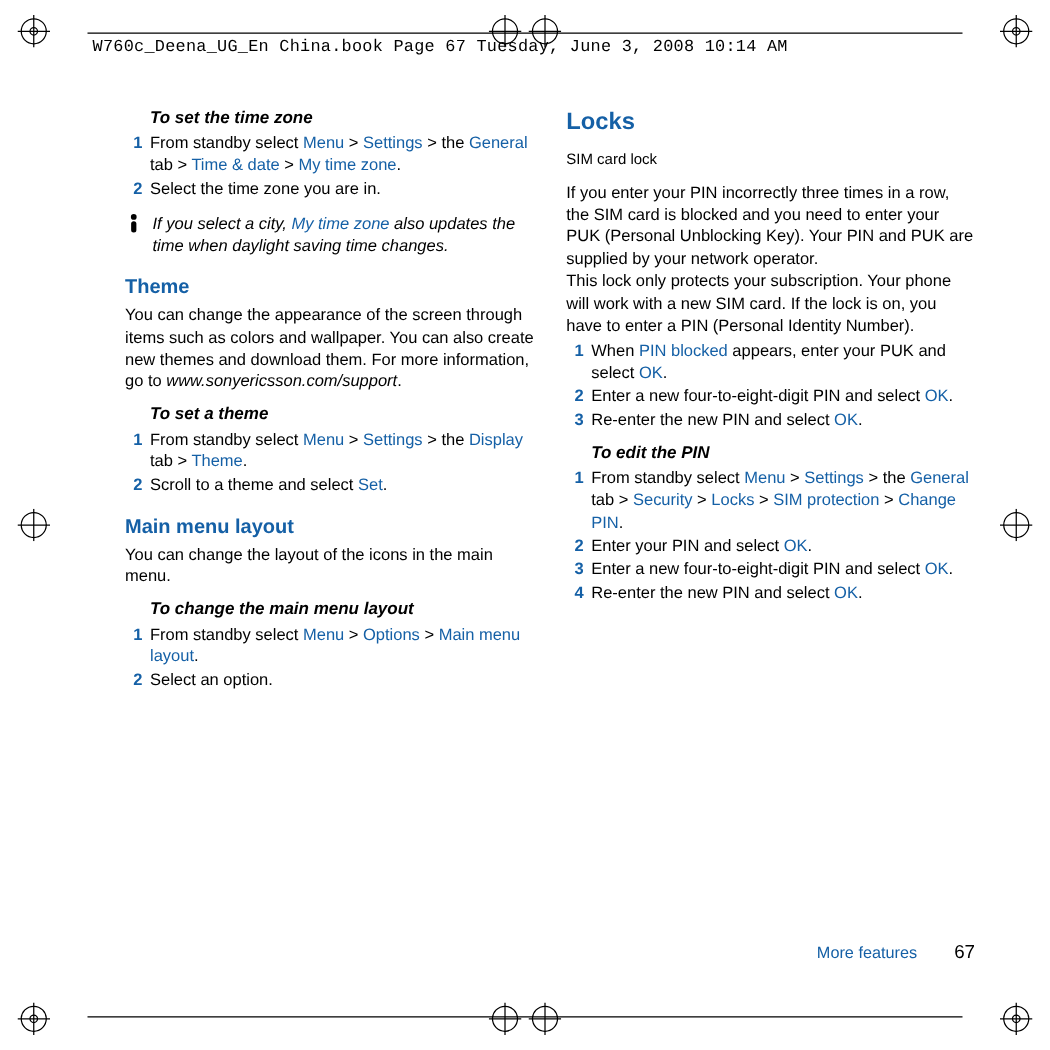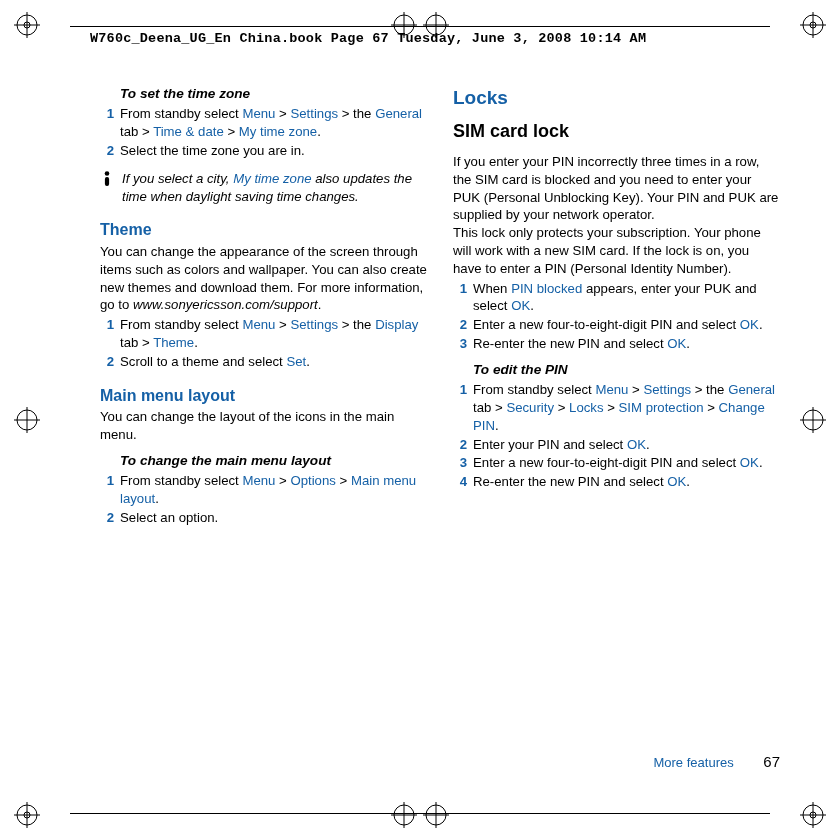--- a/index.html
+++ b/index.html
@@ -37,25 +37,24 @@
     .top-rule {
       position: absolute;
       top: 26px;
       left: 70px;
       right: 70px;
       border-top: 0.8px solid #000;
     }
     .header-text {
       position: absolute;
       top: 30px;
-      left: 90px;
+      left: 74px;
       font-family: "SimSun","NSimSun","Courier New",monospace;
       font-size: 13.5px;
       letter-spacing: 0.2px;
-      font-weight: bold;
     }
     .bottom-rule {
       position: absolute;
       bottom: 26px;
       left: 70px;
       right: 70px;
       border-top: 0.8px solid #000;
     }
 
     
@@ -72,22 +71,22 @@
 
     .sub-heading-italic {
       font-style: italic;
       font-weight: bold;
       font-size: 13.6px;
       margin-top: 8px;
       margin-bottom: 2px;
       margin-left: 20px;
     }
     .sub-heading-bold {
-      font-weight: bold;
-      font-size: 18px;
+      font-weight: normal;
+      font-size: 12px;
       margin-top: 4px;
       margin-bottom: 2px;
     }
     .body-text { margin-top: 4px; }
     .body-text.first { margin-top: 0; }
     .url-italic { font-style: italic; }
 
     ol.steps {
       list-style: none;
       margin-top: 2px;
@@ -227,20 +226,21 @@
             <circle cx="5" cy="2.5" r="2.3" fill="#000"></circle>
             <rect x="2.9" y="6" width="4.2" height="9" rx="2" fill="#000"></rect>
           </svg>
         </span>
       <span class="note-text"><span>If you select a city, </span><span class="link" style="font-style:italic;">My time zone</span><span> also updates the time when daylight saving time changes.</span></span>
     </div>
 
     <div class="blue-heading">Theme</div>
     <div class="body-text first"><span>You can change the appearance of the screen through items such as colors and wallpaper. You can also create new themes and download them. For more information, go to </span><span class="url-italic">www.sonyericsson.com/support</span><span>.</span></div>
 
+    <div class="sub-heading-italic">To set a theme</div>
     <ol class="steps">
       <li>
           <span class="num">1</span>
         <span class="txt"><span>From standby select </span><span class="link">Menu</span><span> &gt; </span><span class="link">Settings</span><span> &gt; the </span><span class="link">Display</span><span> tab &gt; </span><span class="link">Theme</span><span>.</span></span>
       </li>
       <li>
           <span class="num">2</span>
         <span class="txt"><span>Scroll to a theme and select </span><span class="link">Set</span><span>.</span></span>
       </li>
     </ol>

